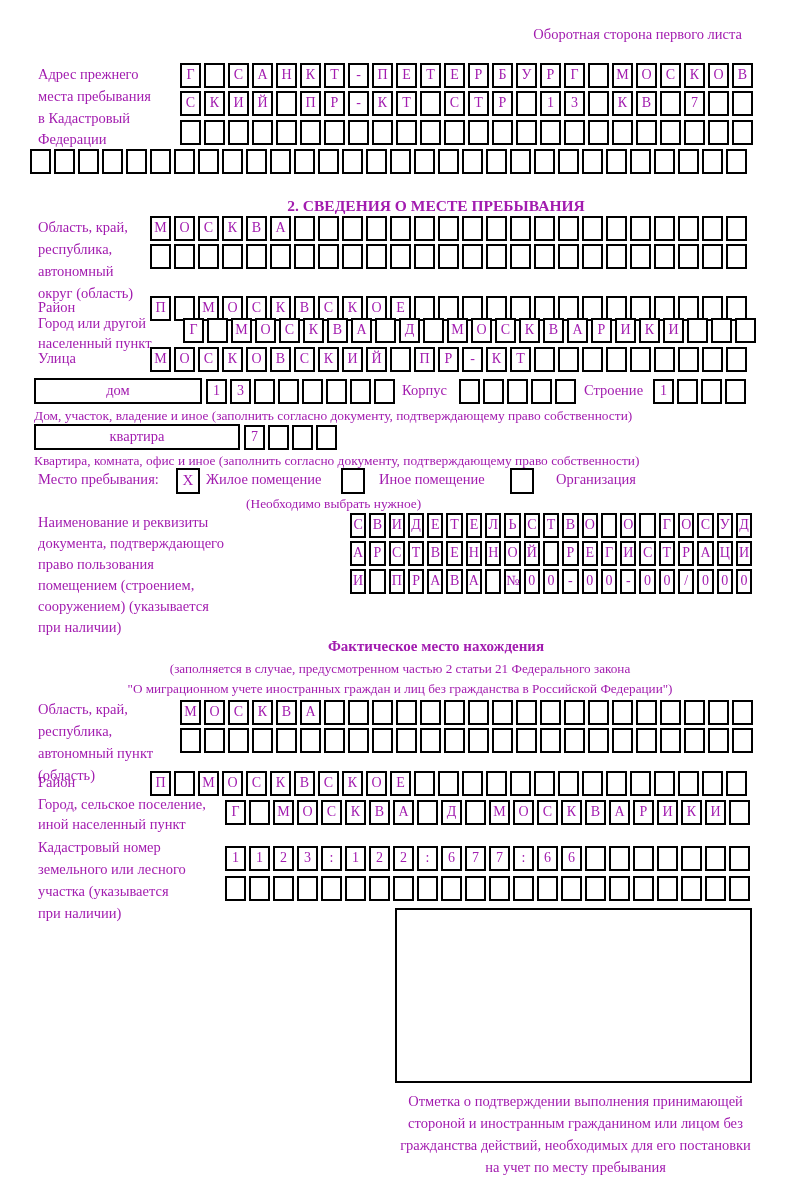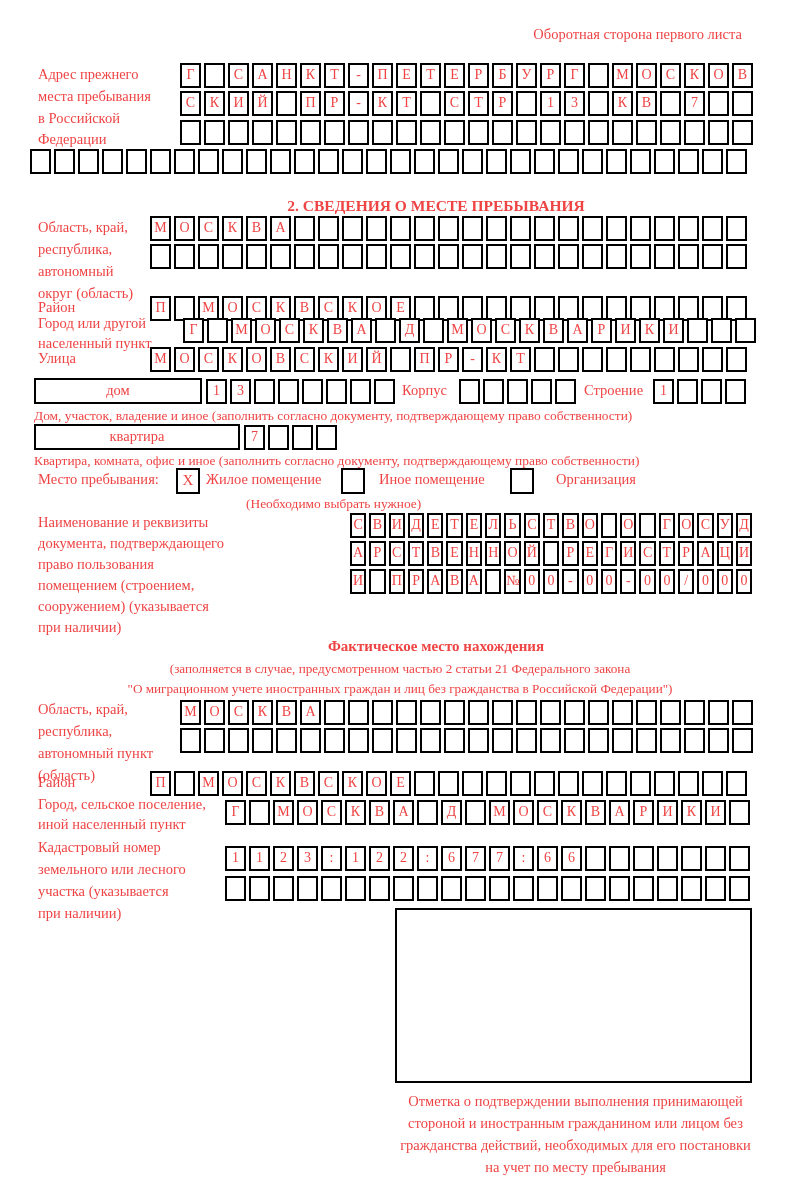--- a/index.html
+++ b/index.html
@@ -1,19 +1,19 @@
 <!DOCTYPE html>
 <html><head>
 <meta charset="utf-8">
 <style>
   * { margin:0; padding:0; }
   body { background:#fff; }
   .page {
     position:relative; width:800px; height:1180px; background:#fff;
-    font-family:"Liberation Serif", serif; color:#ef4444; overflow:hidden;
+    font-family:"Liberation Serif", serif; color:#a21caf; overflow:hidden;
   }
   .hdr { position:absolute; top:26px; right:58px; font-size:14.5px; white-space:nowrap; }
   .lbl { position:absolute; font-size:14.5px; white-space:nowrap; }
   .cap { position:absolute; font-size:13.2px; white-space:nowrap; }
   .cap-sm { position:absolute; font-size:13.4px; white-space:nowrap; }
   .center { left:0; width:800px; text-align:center; }
   .sect-title { position:absolute; left:0; width:800px; text-align:center; font-weight:bold; font-size:15.5px; white-space:nowrap;padding-left:36px; }
   .cellrow { position:absolute; white-space:nowrap; }
   .cell {
     display:inline-block; box-sizing:border-box; width:21px; height:25px;
@@ -33,21 +33,21 @@
 </style>
 </head>
 <body>
 
 <div class="page">
 
   <div class="hdr">Оборотная сторона первого листа</div>
 
   <div class="lbl" style="left:38px; top:66px">Адрес прежнего</div>
   <div class="lbl" style="left:38px; top:88px">места пребывания</div>
-  <div class="lbl" style="left:38px; top:110px">в Российской</div>
+  <div class="lbl" style="left:38px; top:110px">в Кадастровый</div>
   <div class="lbl" style="left:38px; top:131px">Федерации</div>
   <div class="cellrow" style="left:180px; top:63px"><span class="cell">Г</span><span class="cell"></span><span class="cell">С</span><span class="cell">А</span><span class="cell">Н</span><span class="cell">К</span><span class="cell">Т</span><span class="cell">-</span><span class="cell">П</span><span class="cell">Е</span><span class="cell">Т</span><span class="cell">Е</span><span class="cell">Р</span><span class="cell">Б</span><span class="cell">У</span><span class="cell">Р</span><span class="cell">Г</span><span class="cell"></span><span class="cell">М</span><span class="cell">О</span><span class="cell">С</span><span class="cell">К</span><span class="cell">О</span><span class="cell">В</span></div>
   <div class="cellrow" style="left:180px; top:91px"><span class="cell">С</span><span class="cell">К</span><span class="cell">И</span><span class="cell">Й</span><span class="cell"></span><span class="cell">П</span><span class="cell">Р</span><span class="cell">-</span><span class="cell">К</span><span class="cell">Т</span><span class="cell"></span><span class="cell">С</span><span class="cell">Т</span><span class="cell">Р</span><span class="cell"></span><span class="cell">1</span><span class="cell">3</span><span class="cell"></span><span class="cell">К</span><span class="cell">В</span><span class="cell"></span><span class="cell">7</span><span class="cell"></span><span class="cell"></span></div>
   <div class="cellrow" style="left:180px; top:120px"><span class="cell"></span><span class="cell"></span><span class="cell"></span><span class="cell"></span><span class="cell"></span><span class="cell"></span><span class="cell"></span><span class="cell"></span><span class="cell"></span><span class="cell"></span><span class="cell"></span><span class="cell"></span><span class="cell"></span><span class="cell"></span><span class="cell"></span><span class="cell"></span><span class="cell"></span><span class="cell"></span><span class="cell"></span><span class="cell"></span><span class="cell"></span><span class="cell"></span><span class="cell"></span><span class="cell"></span></div>
   <div class="cellrow" style="left:30px;  top:149px"><span class="cell"></span><span class="cell"></span><span class="cell"></span><span class="cell"></span><span class="cell"></span><span class="cell"></span><span class="cell"></span><span class="cell"></span><span class="cell"></span><span class="cell"></span><span class="cell"></span><span class="cell"></span><span class="cell"></span><span class="cell"></span><span class="cell"></span><span class="cell"></span><span class="cell"></span><span class="cell"></span><span class="cell"></span><span class="cell"></span><span class="cell"></span><span class="cell"></span><span class="cell"></span><span class="cell"></span><span class="cell"></span><span class="cell"></span><span class="cell"></span><span class="cell"></span><span class="cell"></span><span class="cell"></span></div>
 
   <div class="sect-title" style="top:197px">2. СВЕДЕНИЯ О МЕСТЕ ПРЕБЫВАНИЯ</div>
 
   <div class="lbl" style="left:38px; top:219px">Область, край,</div>
   <div class="lbl" style="left:38px; top:241px">республика,</div>

